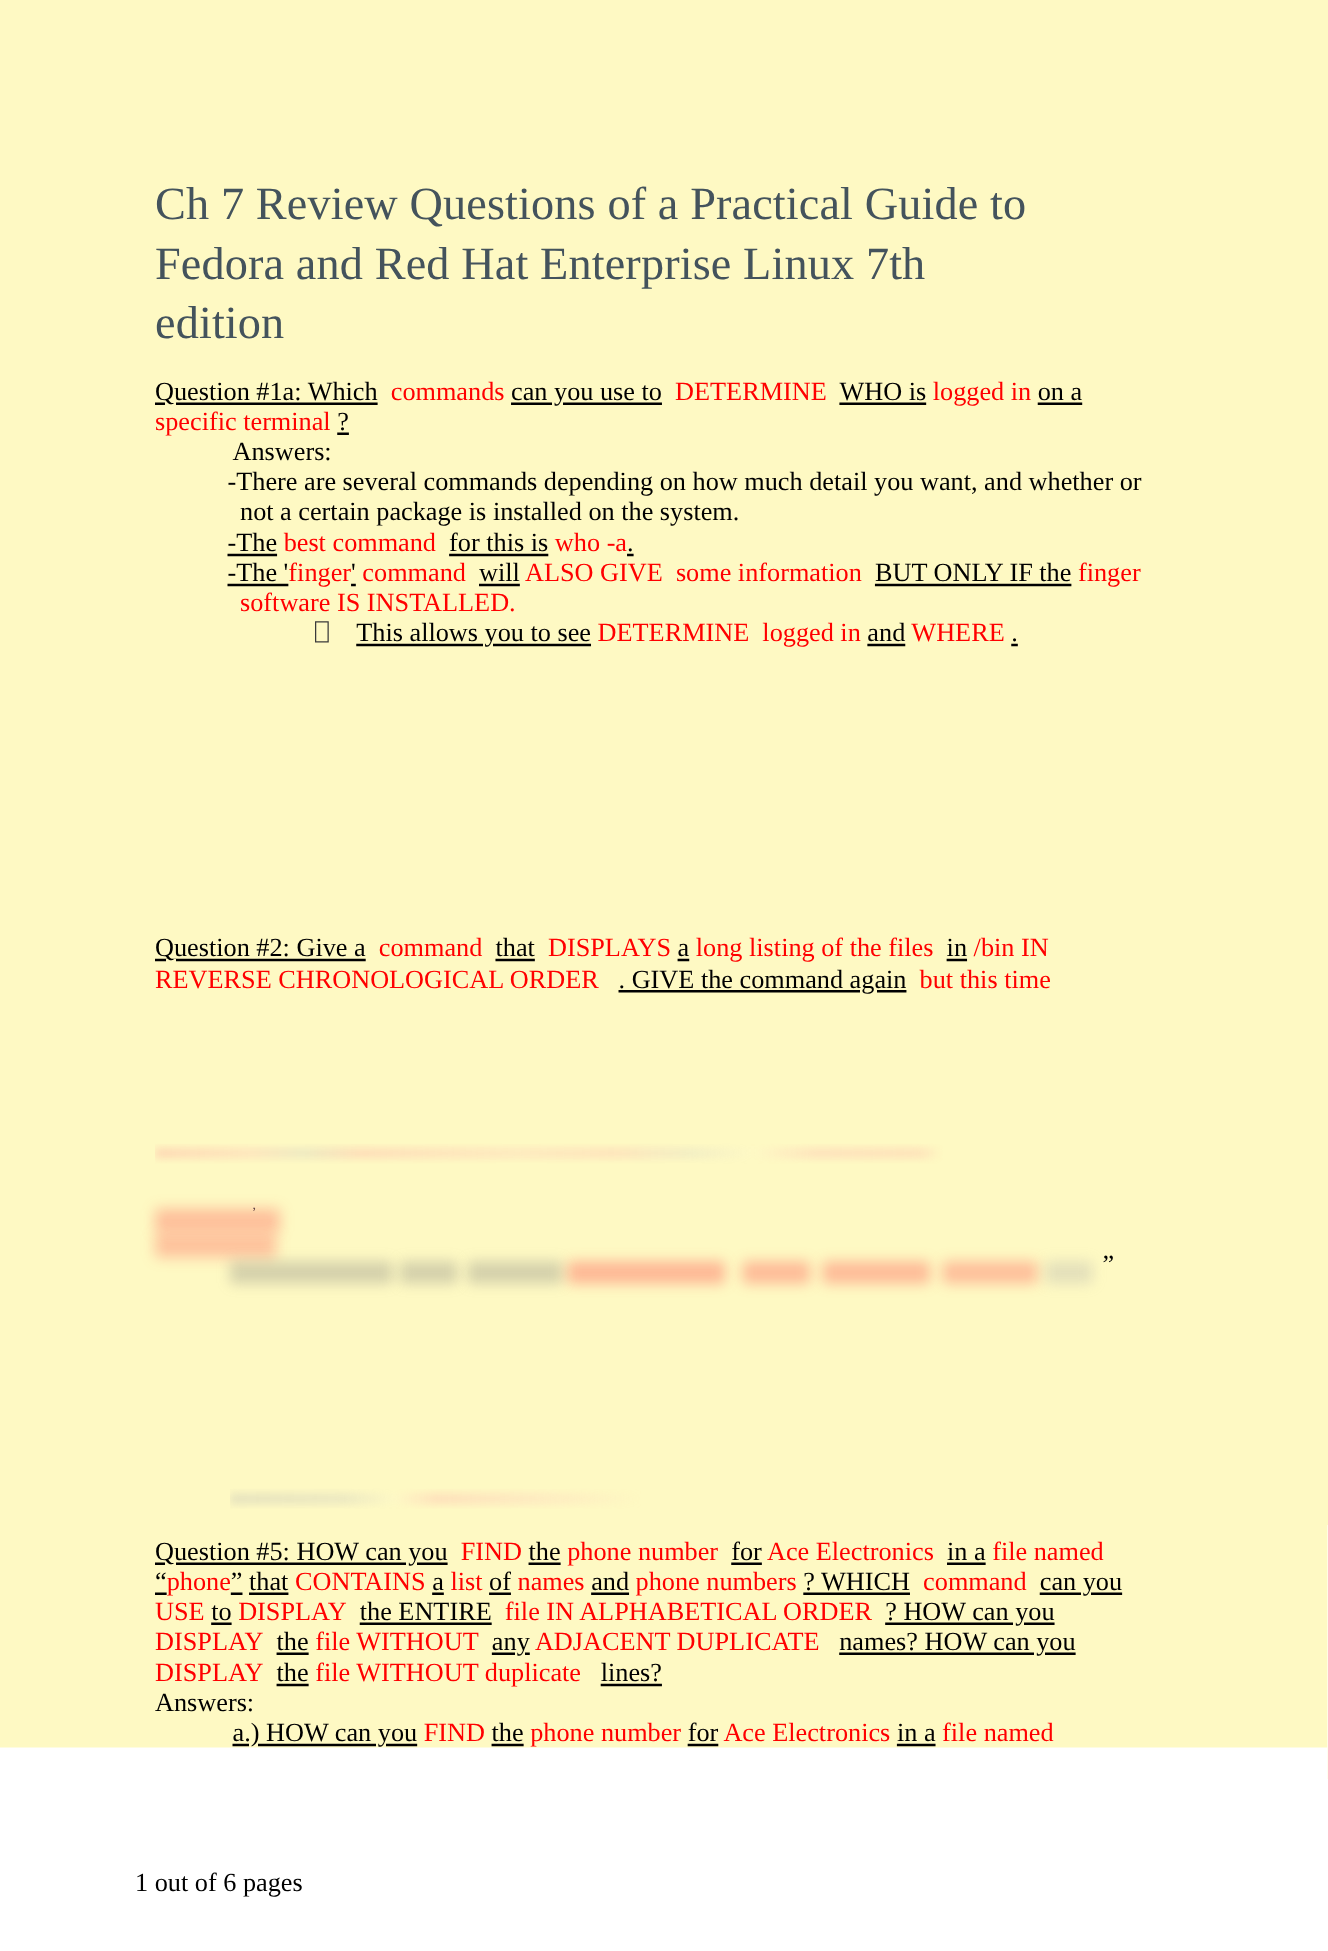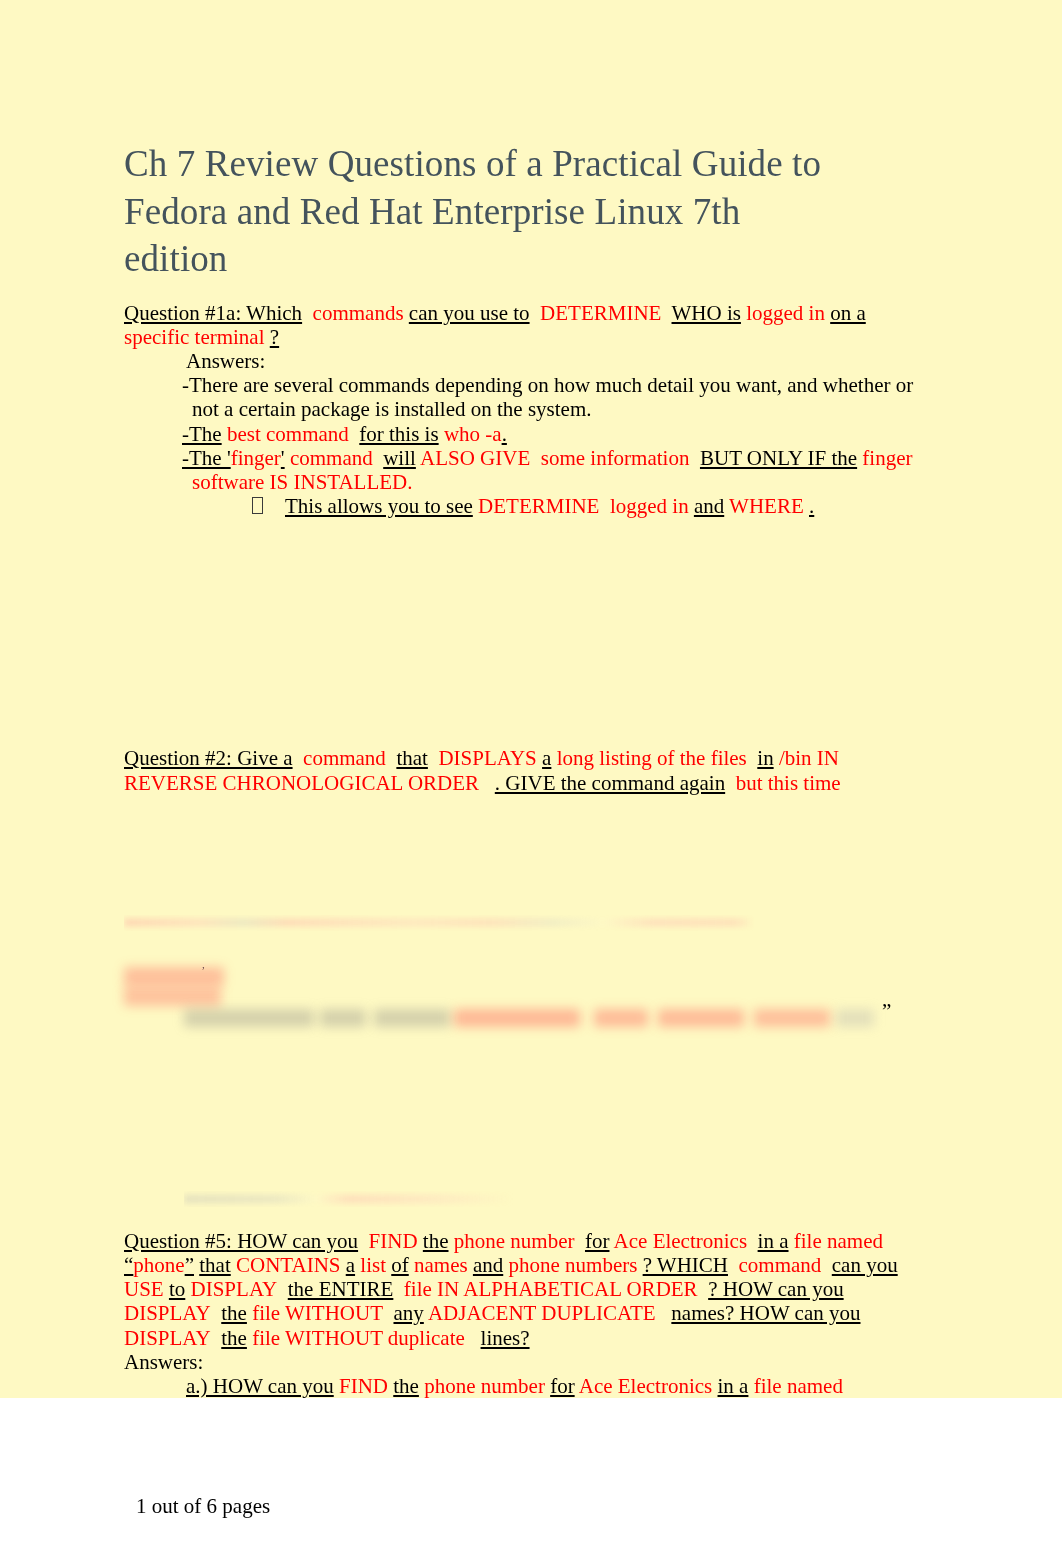--- a/index.html
+++ b/index.html
@@ -225,21 +225,21 @@
       rgba(255,255,255,0.05) 40%,
       rgba(255,170,170,0.34) 50%,
       rgba(255,185,185,0.26) 74%,
       rgba(255,255,255,0) 100%);
     filter: blur(3.4px);
   }
 
   
   .footer {
     position: absolute;
-    left: 136px;
+    left: 108px;
     top: 1494px;
     font-size: 21px;
     line-height: 24px;
     color: #000;
   }
 </style>
 </head>
 <body>
 
 <div class="page">

